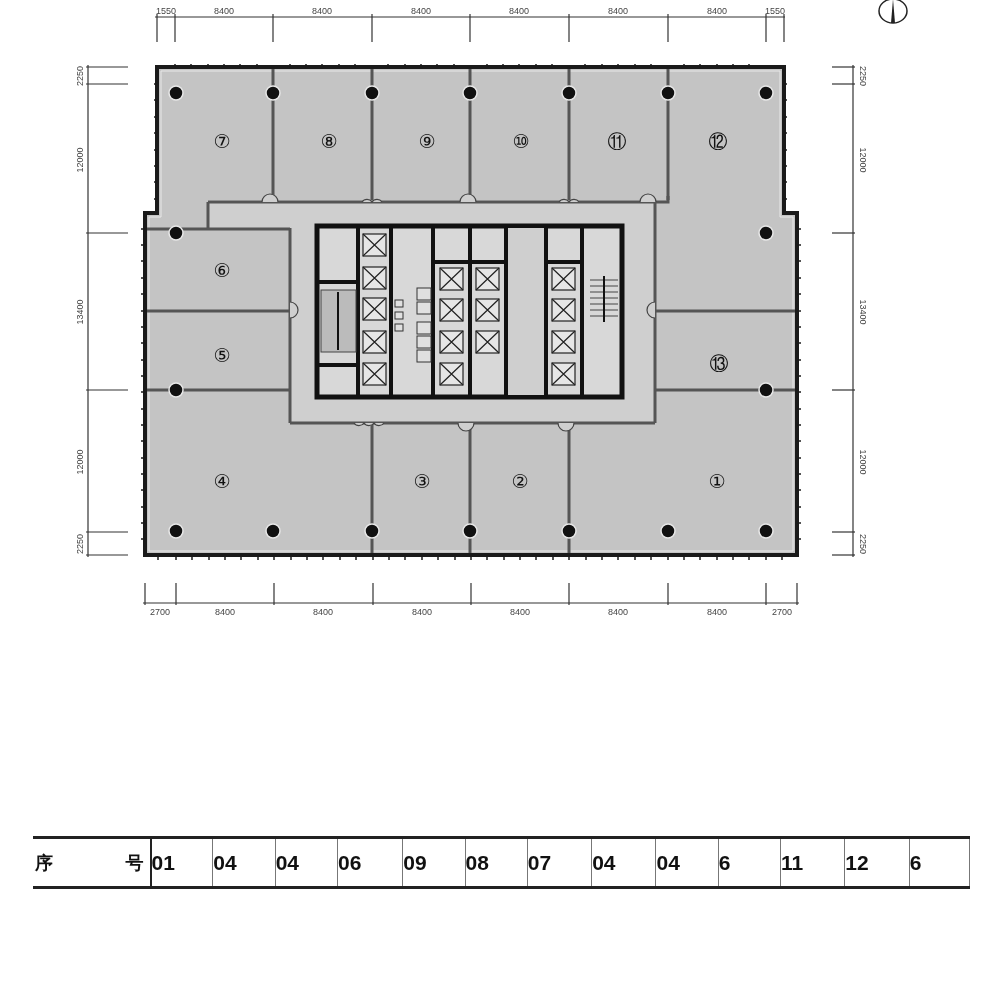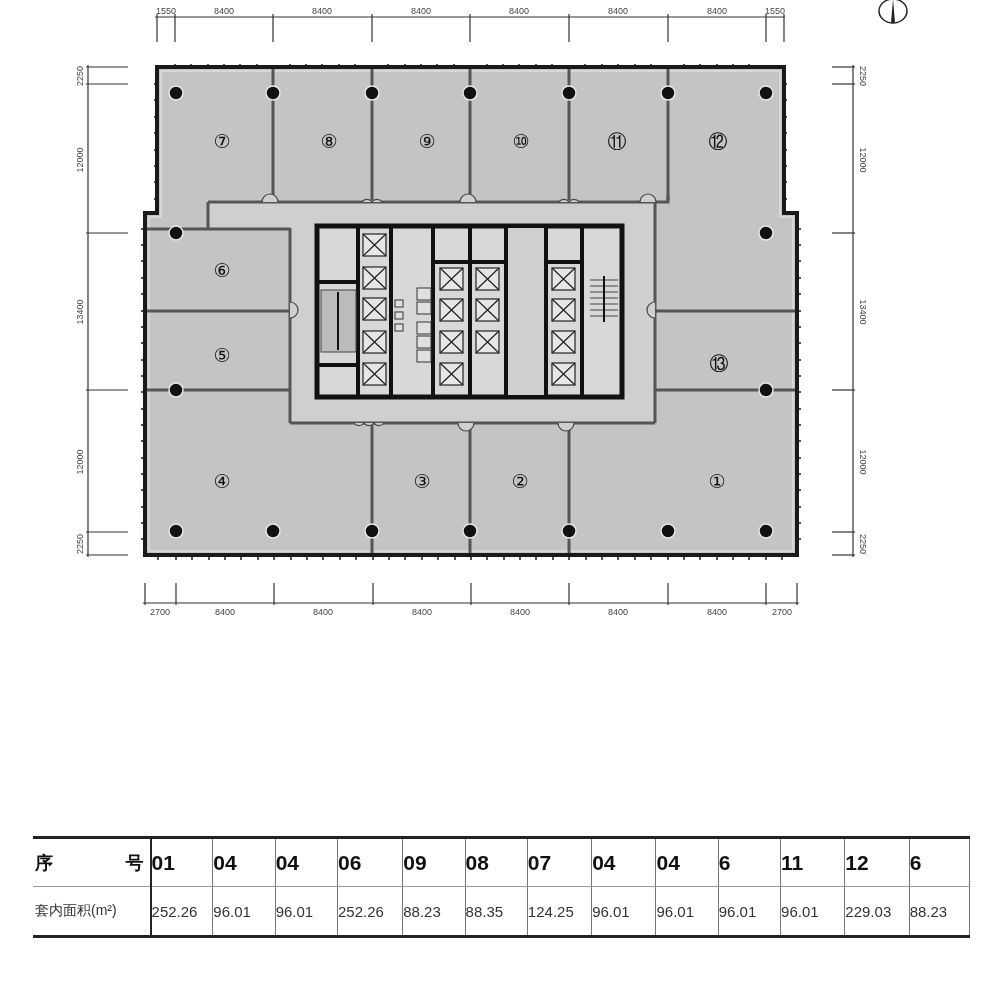--- a/index.html
+++ b/index.html
@@ -475,30 +475,14 @@
     <td>09</td>
     <td>08</td>
     <td>07</td>
     <td>04</td>
     <td>04</td>
     <td>6</td>
     <td>11</td>
     <td>12</td>
     <td>6</td>
   </tr>
-  <tr>
-    <td class="rowhead">套内面积(m²)</td>
-    <td>252.26</td>
-    <td>96.01</td>
-    <td>96.01</td>
-    <td>252.26</td>
-    <td>88.23</td>
-    <td>88.35</td>
-    <td>124.25</td>
-    <td>96.01</td>
-    <td>96.01</td>
-    <td>96.01</td>
-    <td>96.01</td>
-    <td>229.03</td>
-    <td>88.23</td>
-  </tr>
 </tbody>
   </table>
 
 </body></html>

